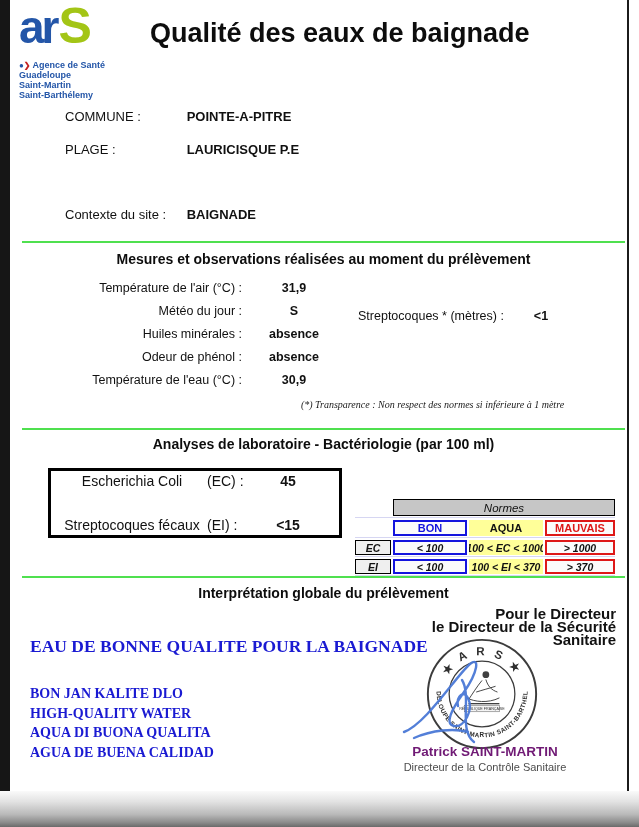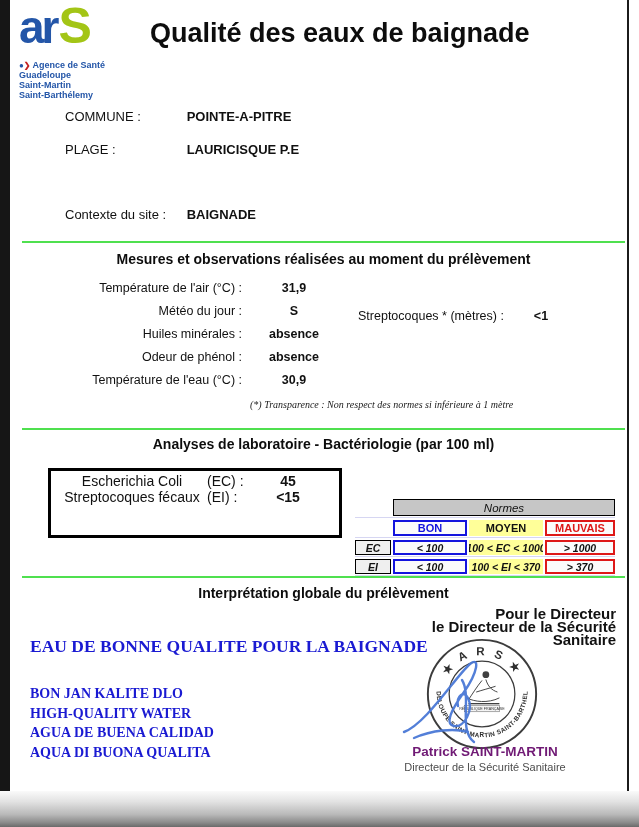--- a/index.html
+++ b/index.html
@@ -29,26 +29,26 @@
 
   .rule{position:absolute;left:22px;width:603px;height:2px;background:#4FE04F;}
   .sec-title{position:absolute;left:22px;width:603px;text-align:center;font-size:14px;font-weight:bold;color:#0d0d0d;}
 
   
   .m-row{position:absolute;font-size:12.5px;}
   .m-label{position:absolute;left:30px;width:212px;text-align:right;}
   .m-value{position:absolute;left:248px;width:92px;text-align:center;font-weight:bold;}
   .t-label{position:absolute;left:358px;width:155px;font-size:12.5px;}
   .t-value{position:absolute;left:515px;width:52px;text-align:center;font-size:12.5px;font-weight:bold;}
-  .footnote{position:absolute;left:250px;top:399px;width:365px;text-align:left;
+  .footnote{position:absolute;left:250px;top:399px;width:365px;text-align:center;
         font-family:"Liberation Serif",serif;font-style:italic;font-size:10px;color:#1a1a1a;}
 
   
   .result-box{position:absolute;left:48px;top:468px;width:288px;height:60px;border:3px solid #000;
-        display:flex;flex-direction:column;justify-content:flex-start;padding:2px 0;}
+        display:flex;flex-direction:column;justify-content:space-between;padding:2px 0;}
   .rb-row{display:flex;align-items:center;font-size:14px;padding-left:6px;}
   .rb-name{width:150px;text-align:center;}
   .rb-code{width:50px;}
   .rb-value{width:62px;text-align:center;font-weight:bold;}
 
   
   .norms{position:absolute;left:355px;top:499px;}
   .n-row{display:flex;gap:2px;margin-bottom:2px;border-bottom:1px solid #d6d6f2;padding-bottom:1px;text-align:center;}
   .n-cell{box-sizing:border-box;display:flex;align-items:center;justify-content:center;white-space:nowrap;overflow:hidden;}
   .n-spacer{width:36px;}
@@ -155,21 +155,21 @@
   </div>
 
   <div class="norms">
     <div class="n-row">
       <div class="n-cell n-spacer"></div>
       <div class="n-cell n-title">Normes</div>
     </div>
     <div class="n-row">
       <div class="n-cell n-spacer"></div>
       <div class="n-cell n-bon n-colhead">BON</div>
-      <div class="n-cell n-moyen n-colhead">MOYEN</div>
+      <div class="n-cell n-moyen n-colhead">AQUA</div>
       <div class="n-cell n-mauvais n-colhead">MAUVAIS</div>
     </div>
     <div class="n-row">
       <div class="n-cell n-rowlabel">EC</div>
       <div class="n-cell n-bon n-data">&lt; 100</div>
       <div class="n-cell n-moyen n-data">100 &lt; EC &lt; 1000</div>
       <div class="n-cell n-mauvais n-data">&gt; 1000</div>
     </div>
     <div class="n-row">
       <div class="n-cell n-rowlabel">EI</div>
@@ -185,22 +185,22 @@
   <div class="director-block">
     <div>Pour le Directeur</div>
     <div>le Directeur de la Sécurité Sanitaire</div>
   </div>
 
   <div class="result-blue">EAU DE BONNE QUALITE POUR LA BAIGNADE</div>
 
   <div class="translations">
     <div>BON JAN KALITE DLO</div>
     <div>HIGH-QUALITY WATER</div>
+    <div>AQUA DI BUONA QUALITA</div>
     <div>AGUA DE BUENA CALIDAD</div>
-    <div>AQUA DI BUONA QUALITA</div>
   </div>
 
   <div class="stamp">
     <svg width="116" height="116" viewBox="0 0 120 120">
       <defs>
         <path id="arcTop" d="M 20,60 A 40,40 0 0 1 100,60"></path>
         <path id="arcBottom" d="M 13,58 A 47,47 0 0 0 107,58"></path>
       </defs>
       <circle cx="60" cy="60" r="56" fill="none" stroke="#3c3c3c" stroke-width="2"></circle>
       <circle cx="60" cy="60" r="34" fill="none" stroke="#3c3c3c" stroke-width="1.3"></circle>
@@ -220,14 +220,14 @@
     </svg>
   </div>
 
   <div class="signature">
     <svg width="130" height="100" viewBox="0 0 130 100">
       <path d="M6,80 C28,72 58,24 72,12 C82,4 80,20 66,40 C54,57 46,72 56,74 C66,76 76,58 70,46 C66,38 58,44 60,54 M16,86 C34,78 56,76 70,80 M64,28 C74,44 60,78 76,90" stroke="#4a78d6" stroke-width="2.4" fill="none" stroke-linecap="round" opacity="0.95"></path>
     </svg>
   </div>
 
   <div class="sig-name">Patrick SAINT-MARTIN</div>
-  <div class="sig-title">Directeur de la Sécurité Sanitaire</div>
+  <div class="sig-title">Directeur de la Contrôle Sanitaire</div>
 </div>
 
 </body></html>

